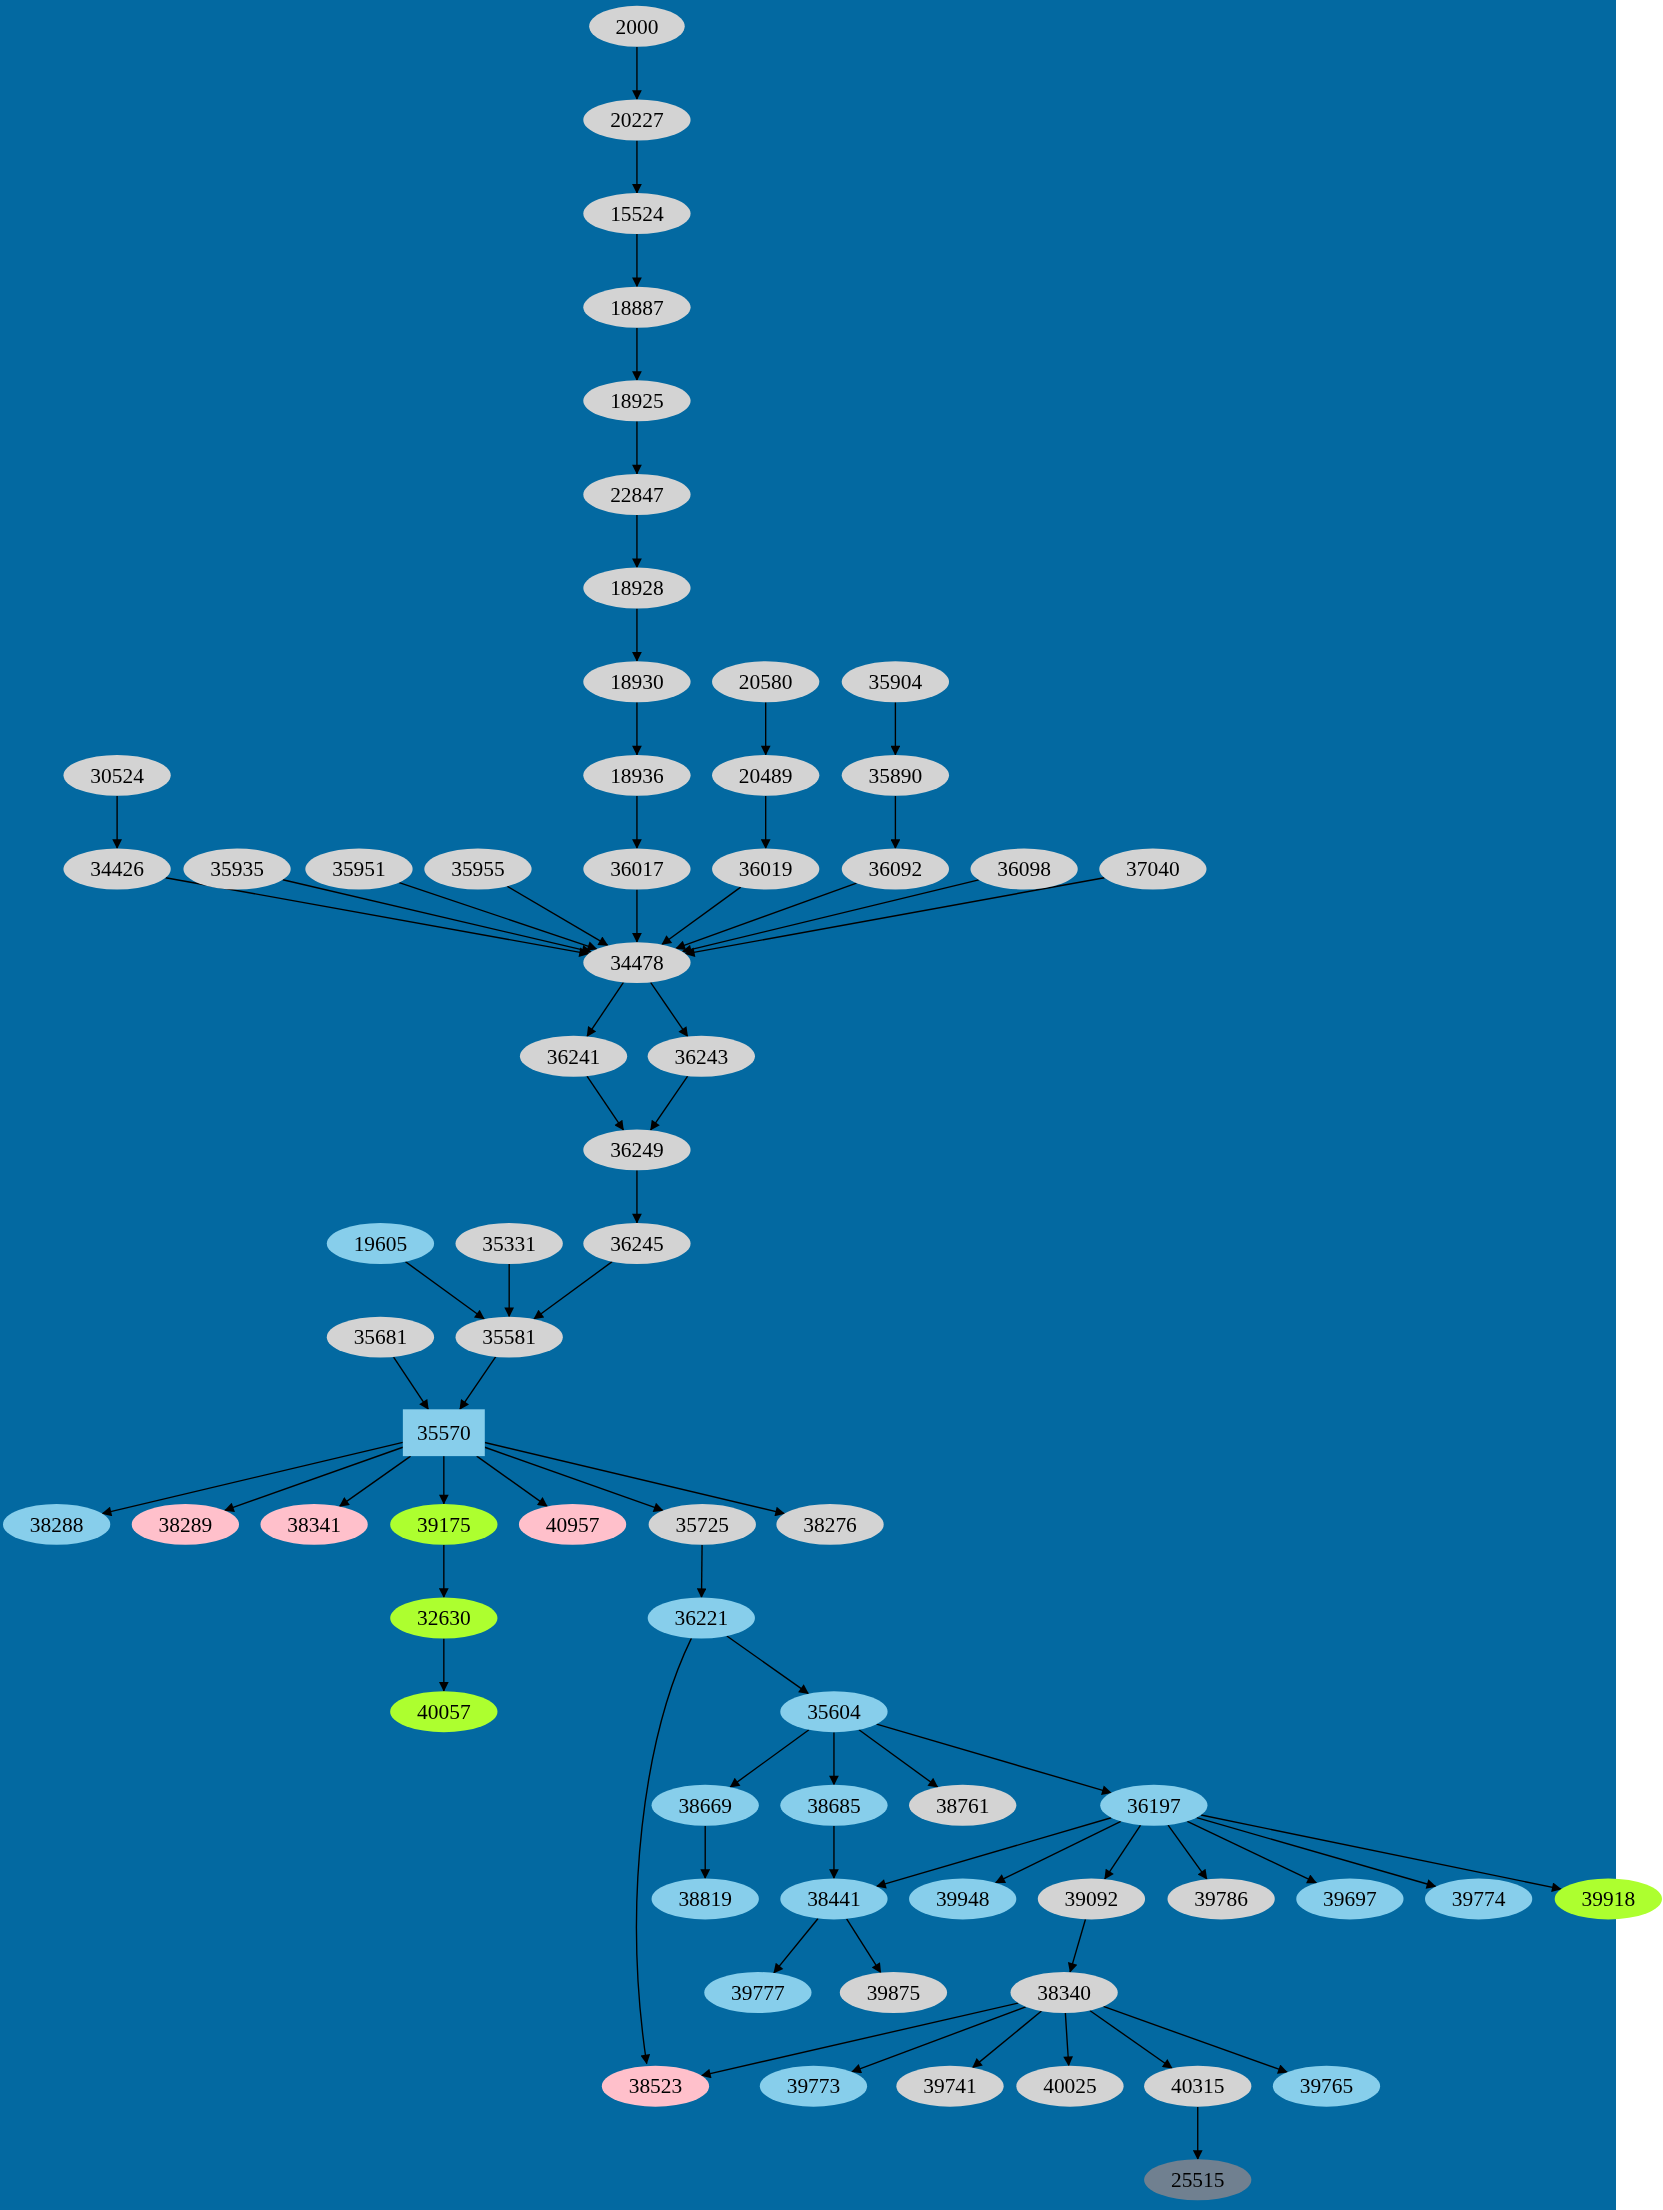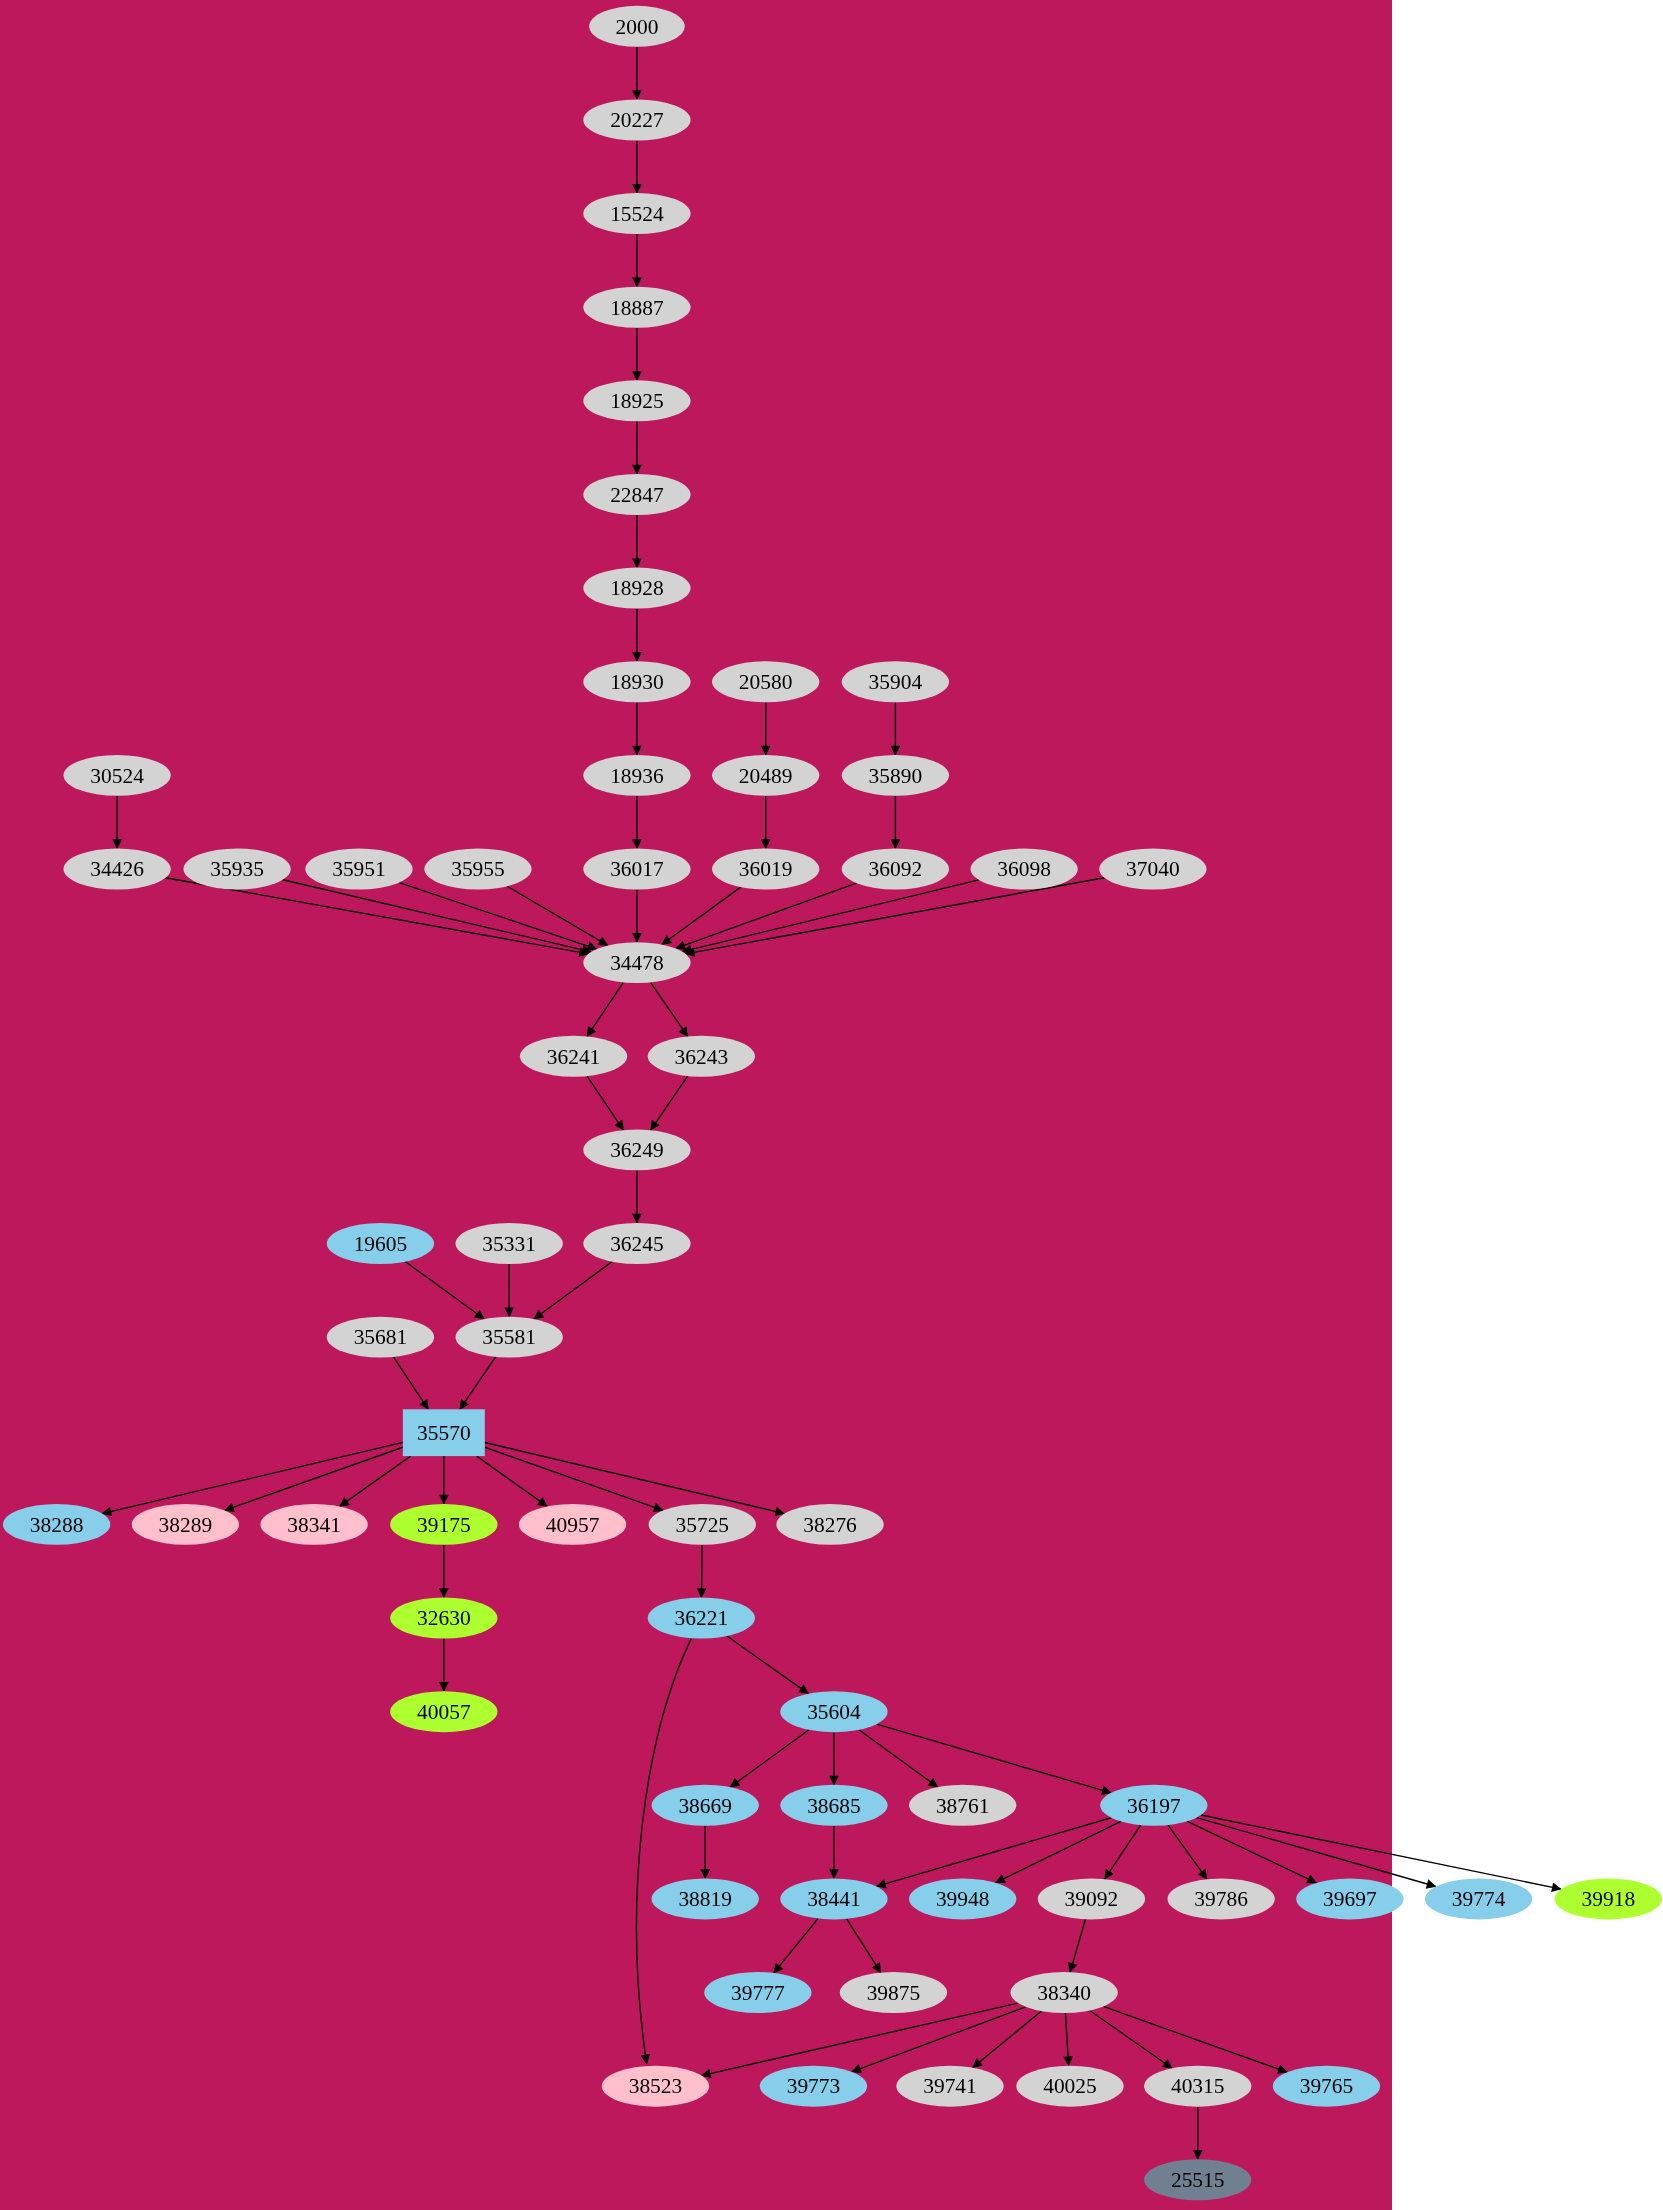--- a/index.html
+++ b/index.html
@@ -1,16 +1,16 @@
 <!DOCTYPE html>
 <html><head>
 <meta charset="utf-8">
 <style>
   html, body { margin: 0; padding: 0; background: #ffffff; }
-  .graph-wrap { width: 1392px; height: 2211px; position: relative; background: #be185d; }
+  .graph-wrap { width: 1616px; height: 2211px; position: relative; background: #0369a1; }
   svg { display: block; font-family: "Liberation Serif", "DejaVu Serif", serif; }
   .node-label { font-size: 22px; fill: #000000; text-anchor: middle; }
   .edge-path { stroke: #000000; stroke-width: 1.4; fill: none; }
 </style>
 </head>
 <body>
 
 <div class="graph-wrap">
   <svg id="graph" width="1664" height="2211" viewBox="0 0 1706 2267" xmlns="http://www.w3.org/2000/svg">
     <defs>

